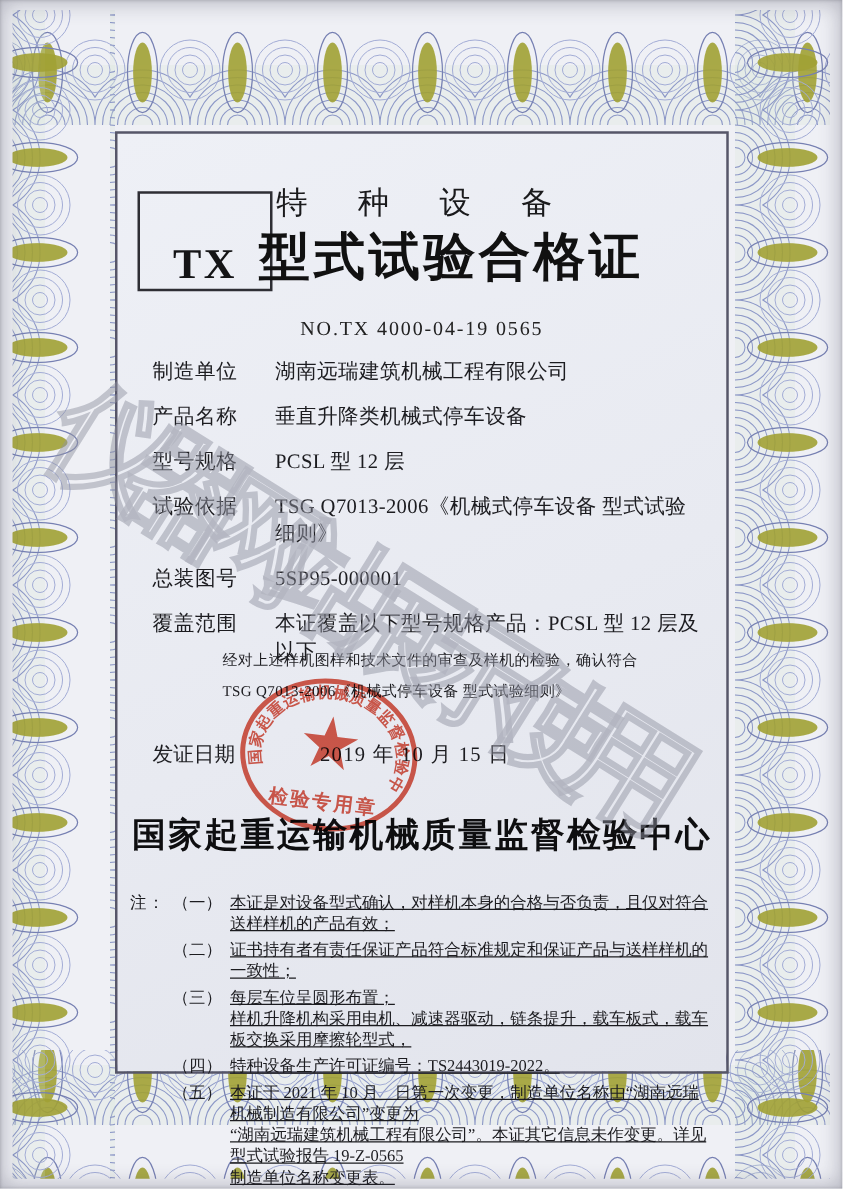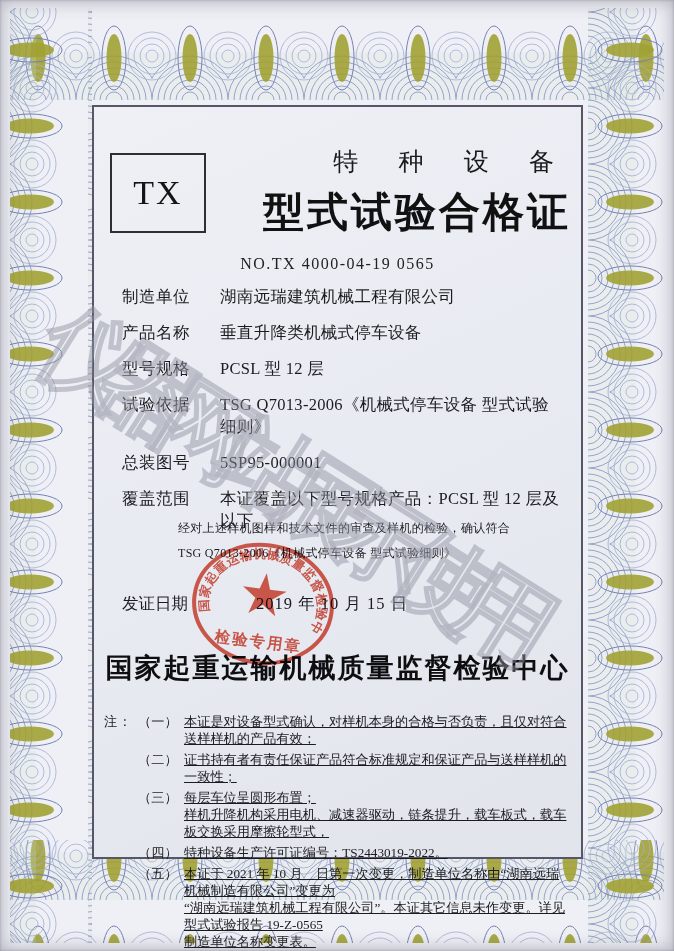--- a/index.html
+++ b/index.html
@@ -14,28 +14,28 @@
     box-shadow:inset 0 0 16px 3px rgba(55,55,80,.30), inset 0 0 3px rgba(0,0,0,.25);
   }
   .border-svg{position:absolute;left:0;top:0;z-index:0;}
   
   .frame{
     position:absolute;left:92px;top:105px;width:491px;height:754px;z-index:1;
     box-sizing:border-box;border:2px solid #565668;
     background:linear-gradient(155deg,#eef0f6 0%,#e8eaf1 55%,#e2e4ec 100%);
   }
   .tx-box{
-    position:absolute;left:16px;top:46px;width:96px;height:80px;
+    position:absolute;left:16px;top:46px;width:108px;height:80px;
     box-sizing:border-box;border:2px solid #2e2e34;
-    display:flex;align-items:center;justify-content:center;
-    font-size:34px;font-weight:normal;letter-spacing:2px;color:#141416;
-  }
-  .header{position:absolute;left:110px;right:10px;top:38px;text-align:right;}
+    display:flex;align-items:flex-end;justify-content:center;
+    font-size:34px;font-weight:bold;letter-spacing:2px;color:#141416;
+  }
+  .header{position:absolute;left:110px;right:10px;top:38px;text-align:left;}
   .subtitle{font-size:25px;letter-spacing:17px;padding-left:17px;color:#1a1a1c;}
-  .title{margin-top:7px;font-size:41px;font-weight:bold;letter-spacing:3px;padding-left:3px;color:#111;}
+  .title{margin-top:0;font-size:41px;font-weight:bold;letter-spacing:3px;padding-left:3px;color:#111;}
   .certno{position:absolute;left:0;right:0;top:148px;text-align:center;font-size:16px;letter-spacing:1.5px;color:#222;}
   .fields{position:absolute;left:28px;top:179px;right:16px;}
   .frow{display:flex;margin-bottom:14px;line-height:22px;font-size:16.5px;}
   .flabel{width:68px;flex:none;letter-spacing:.5px;}
   .fvalue{margin-left:30px;letter-spacing:.3px;}
   .conclusion{position:absolute;left:84px;top:409px;width:410px;font-size:12px;line-height:25px;letter-spacing:.3px;}
   .issue{position:absolute;left:28px;top:486px;font-size:16.5px;line-height:22px;display:flex;}
   .issue-date{margin-left:68px;letter-spacing:1px;}
   .issuer{position:absolute;left:0;right:0;top:543px;text-align:center;font-size:27px;font-weight:bold;letter-spacing:2px;color:#0e0e10;}
   .notes{position:absolute;left:10px;right:10px;top:606px;font-size:13.2px;line-height:17.2px;display:flex;}

